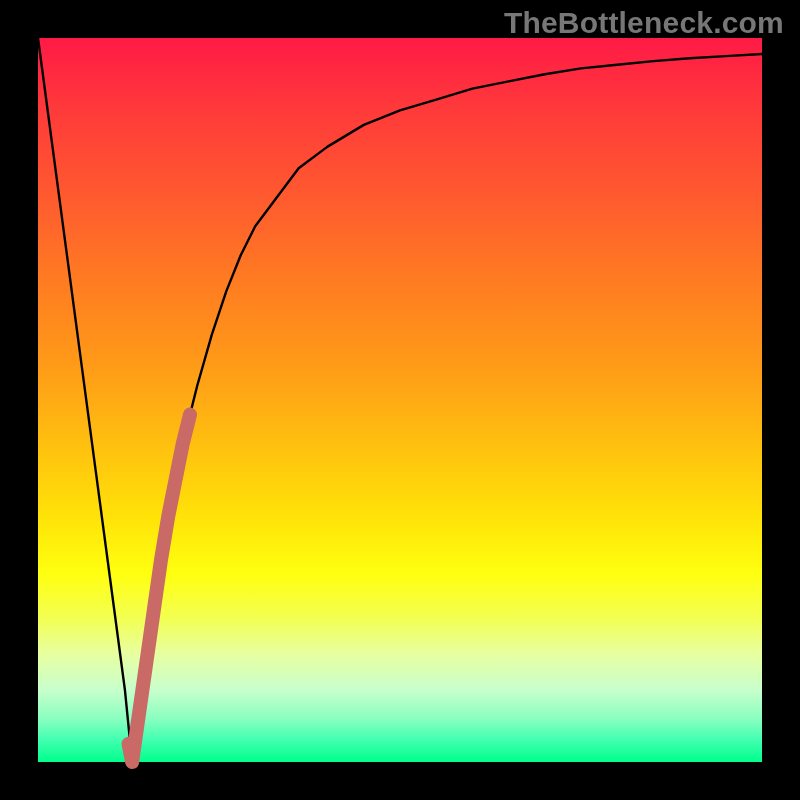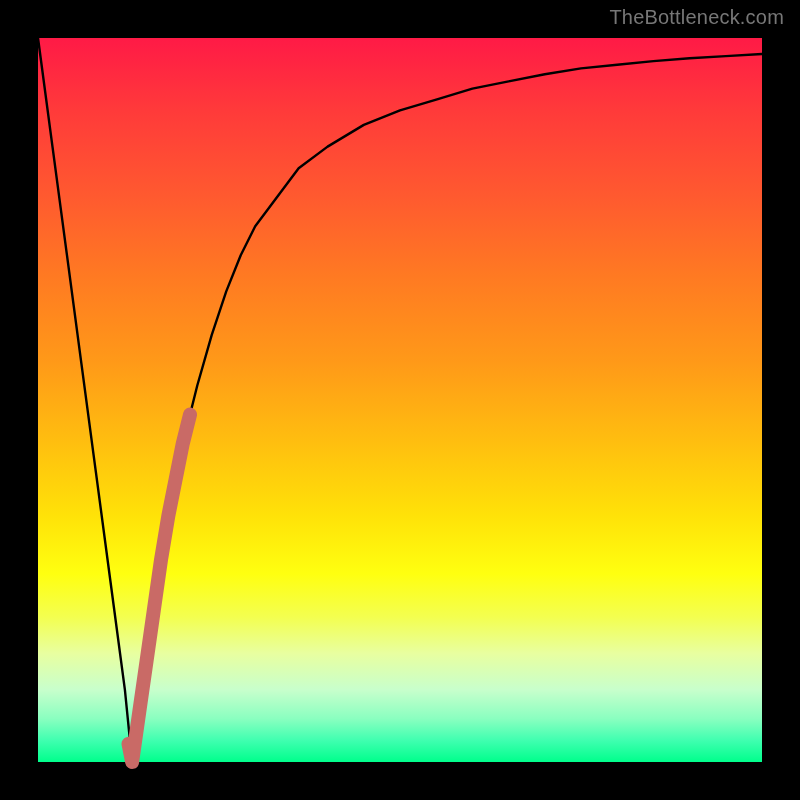--- a/index.html
+++ b/index.html
@@ -38,23 +38,23 @@
       #8affc0 94%,
       #40ffb0 97%,
       #00ff8c 100%
     );
   }
   .watermark {
     position: absolute;
     top: 6px;
     right: 16px;
     color: #777;
-    font-size: 20px;
+    font-size: 30px;
     letter-spacing: 0.2px;
-    font-weight: 400;
+    font-weight: 700;
     user-select: none;
     text-align: right;
   }
   svg.curve {
     position: absolute;
     left: 0;
     top: 0;
     width: 724px;
     height: 724px;
     overflow: visible;

